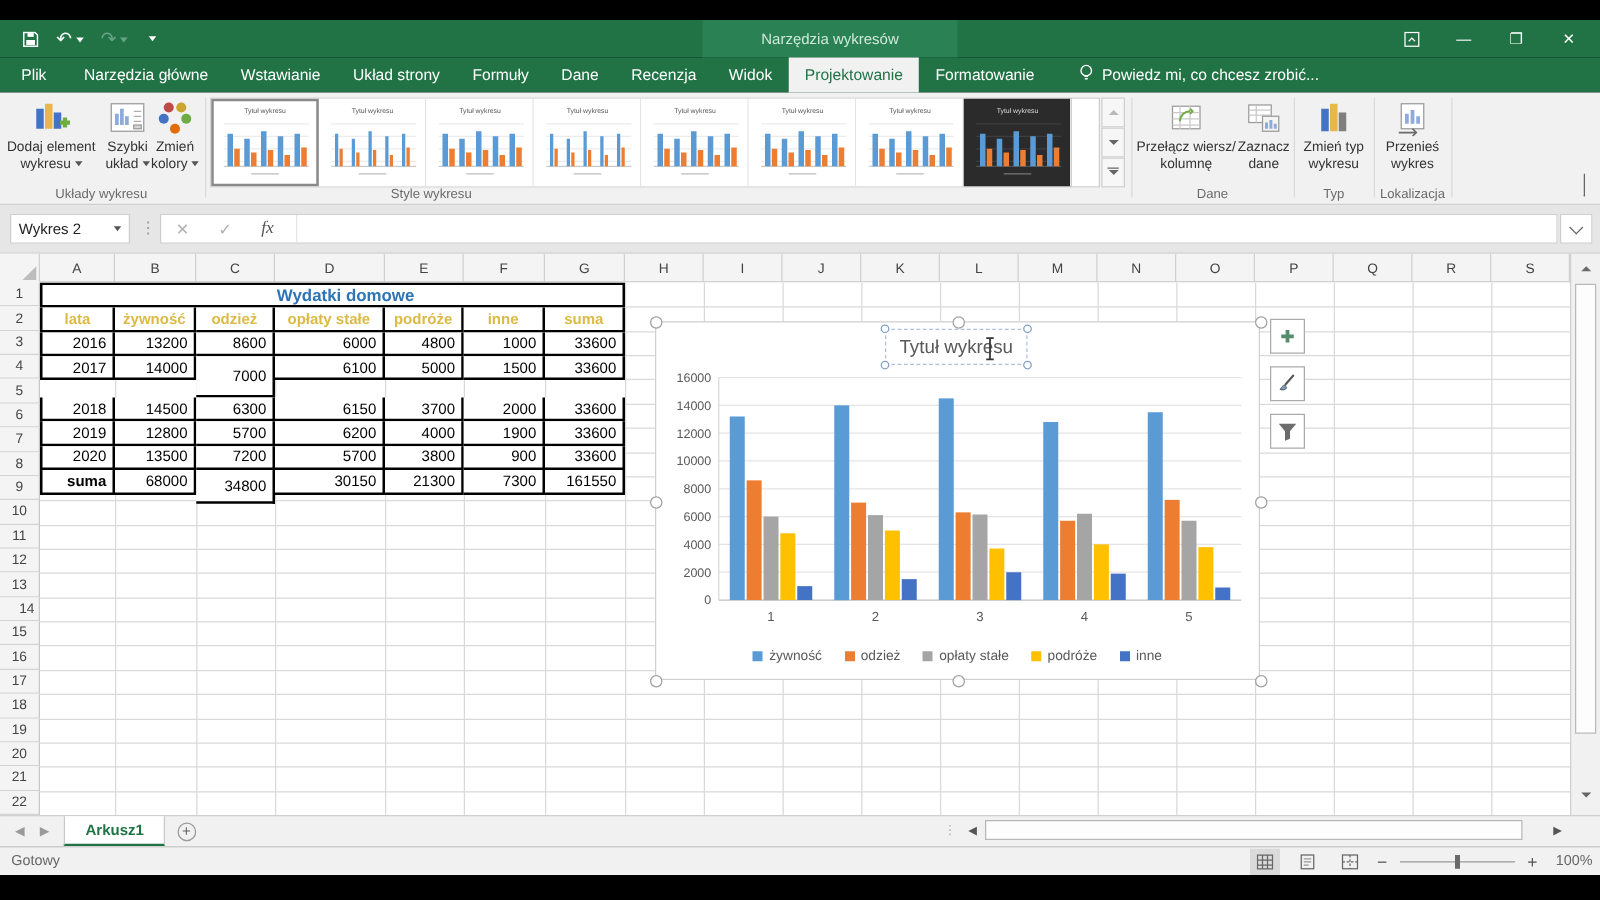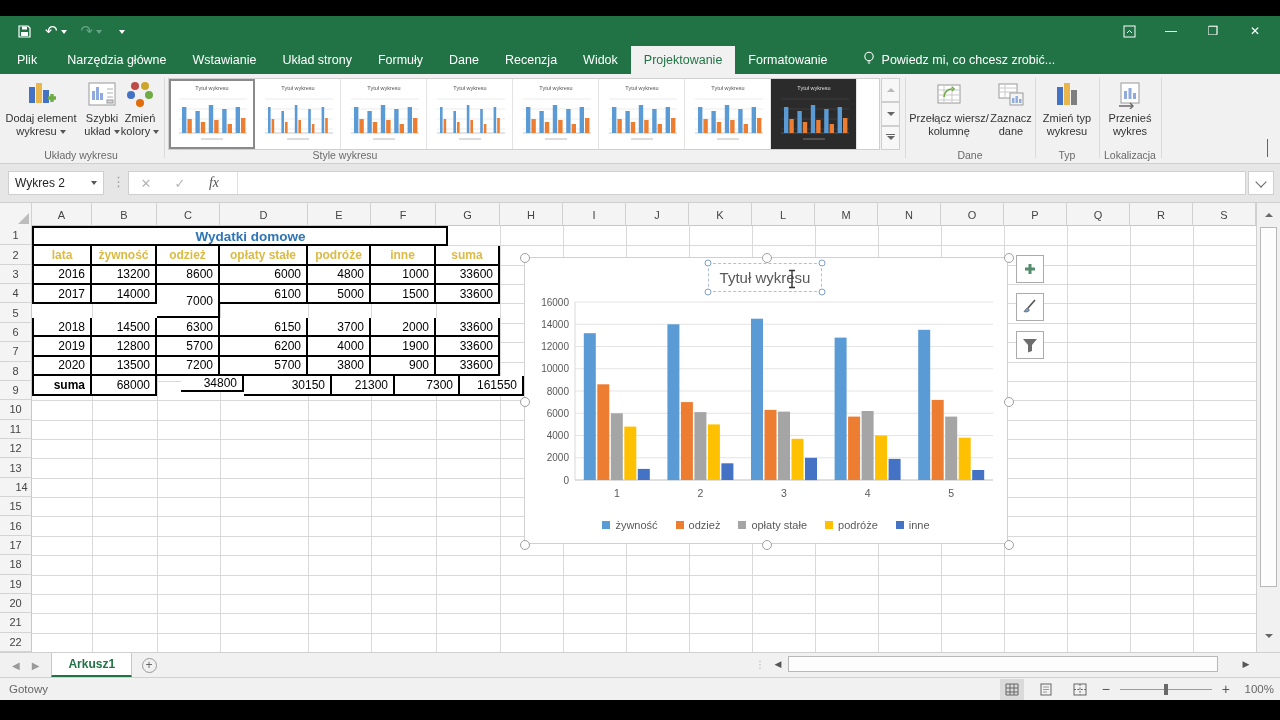--- a/index.html
+++ b/index.html
@@ -111,20 +111,23 @@
           <svg width="13" height="13" viewBox="0 0 13 13">
             <path d="M1 1h9l2 2v9H1z" fill="none" stroke="#fff" stroke-width="1.2"></path>
             <rect x="3" y="7" width="7" height="4" fill="#fff"></rect>
             <rect x="4" y="1.5" width="5" height="3" fill="#fff"></rect>
           </svg>
         </span>
       <span style="color:#fff;font-size:15px;">↶<span class="caret" style="border-top-color:#fff;"></span></span>
       <span style="color:#6aa488;font-size:15px;">↷<span class="caret" style="border-top-color:#6aa488;"></span></span>
       <span style="color:#fff;"><span class="caret" style="border-top-color:#fff;"></span></span>
     </div>
+    <div class="ctx-band">
+        <span>Narzędzia wykresów</span>
+      </div>
     <div class="win-controls">
       <div class="winbtn">
           <svg width="13" height="13" viewBox="0 0 13 13">
             <rect x="1" y="1" width="11" height="11" fill="none" stroke="#fff"></rect>
             <path d="M4 8l2.5-2.5L9 8" fill="none" stroke="#fff"></path>
           </svg>
         </div>
       <div class="winbtn">—</div>
       <div class="winbtn">❐</div>
       <div class="winbtn">✕</div>
@@ -556,21 +559,21 @@
           <div class="gline-h" style="top: 271.091px;"></div>
           <div class="gline-h" style="top: 290.455px;"></div>
           <div class="gline-h" style="top: 309.818px;"></div>
           <div class="gline-h" style="top: 329.182px;"></div>
           <div class="gline-h" style="top: 348.545px;"></div>
           <div class="gline-h" style="top: 367.909px;"></div>
           <div class="gline-h" style="top: 387.273px;"></div>
           <div class="gline-h" style="top: 406.636px;"></div>
         </div>
       <div class="dtable" id="dtable">
-          <div class="ttitle" style="width: 416px; height: 20.3636px; padding-left: 21px;">Wydatki domowe</div>
+          <div class="ttitle" style="width: 468px; height: 20.3636px; padding-left: 21px;">Wydatki domowe</div>
           <div class="trow">
             <div class="tcell hdr" style="width: 60px; height: 19.3636px; border-left: 2px solid rgb(0, 0, 0);">lata</div>
             <div class="tcell hdr" style="width: 65px; height: 19.3636px; border-left: 0px;">żywność</div>
             <div class="tcell hdr" style="width: 63px; height: 19.3636px; border-left: 0px;">odzież</div>
             <div class="tcell hdr" style="width: 88px; height: 19.3636px; border-left: 0px;">opłaty stałe</div>
             <div class="tcell hdr" style="width: 63px; height: 19.3636px; border-left: 0px;">podróże</div>
             <div class="tcell hdr" style="width: 65px; height: 19.3636px; border-left: 0px;">inne</div>
             <div class="tcell hdr" style="width: 64px; height: 19.3636px; border-left: 0px;">suma</div>
           </div>
           <div class="trow">
@@ -614,21 +617,21 @@
             <div class="tcell num" style="width: 65px; height: 19.3636px; border-left: 0px;">13500</div>
             <div class="tcell num" style="width: 63px; height: 19.3636px; border-left: 0px;">7200</div>
             <div class="tcell num" style="width: 88px; height: 19.3636px; border-left: 0px;">5700</div>
             <div class="tcell num" style="width: 63px; height: 19.3636px; border-left: 0px;">3800</div>
             <div class="tcell num" style="width: 65px; height: 19.3636px; border-left: 0px;">900</div>
             <div class="tcell num" style="width: 64px; height: 19.3636px; border-left: 0px;">33600</div>
           </div>
           <div class="trow">
             <div class="tcell num" style="width: 60px; height: 19.3636px; border-left: 2px solid rgb(0, 0, 0); font-weight: bold;">suma</div>
             <div class="tcell num" style="width: 65px; height: 19.3636px; border-left: 0px;">68000</div>
-            <div class="tcell num" style="width: 63px; height: 16px; border-left: 0px; margin-left: 24px;">34800</div>
+            <div class="tcell num" style="width: 63px; height: 27px; border-left: 0px;">34800</div>
             <div class="tcell num" style="width: 88px; height: 19.3636px; border-left: 0px;">30150</div>
             <div class="tcell num" style="width: 63px; height: 19.3636px; border-left: 0px;">21300</div>
             <div class="tcell num" style="width: 65px; height: 19.3636px; border-left: 0px;">7300</div>
             <div class="tcell num" style="width: 64px; height: 19.3636px; border-left: 0px;">161550</div>
           </div>
         </div>
 
       <div class="chartbox" id="chartbox">
         <svg id="chartsvg" width="484" height="287" viewBox="0 0 484 287">
             <line x1="50" y1="222" x2="468" y2="222" stroke="#bfbfbf"></line>

